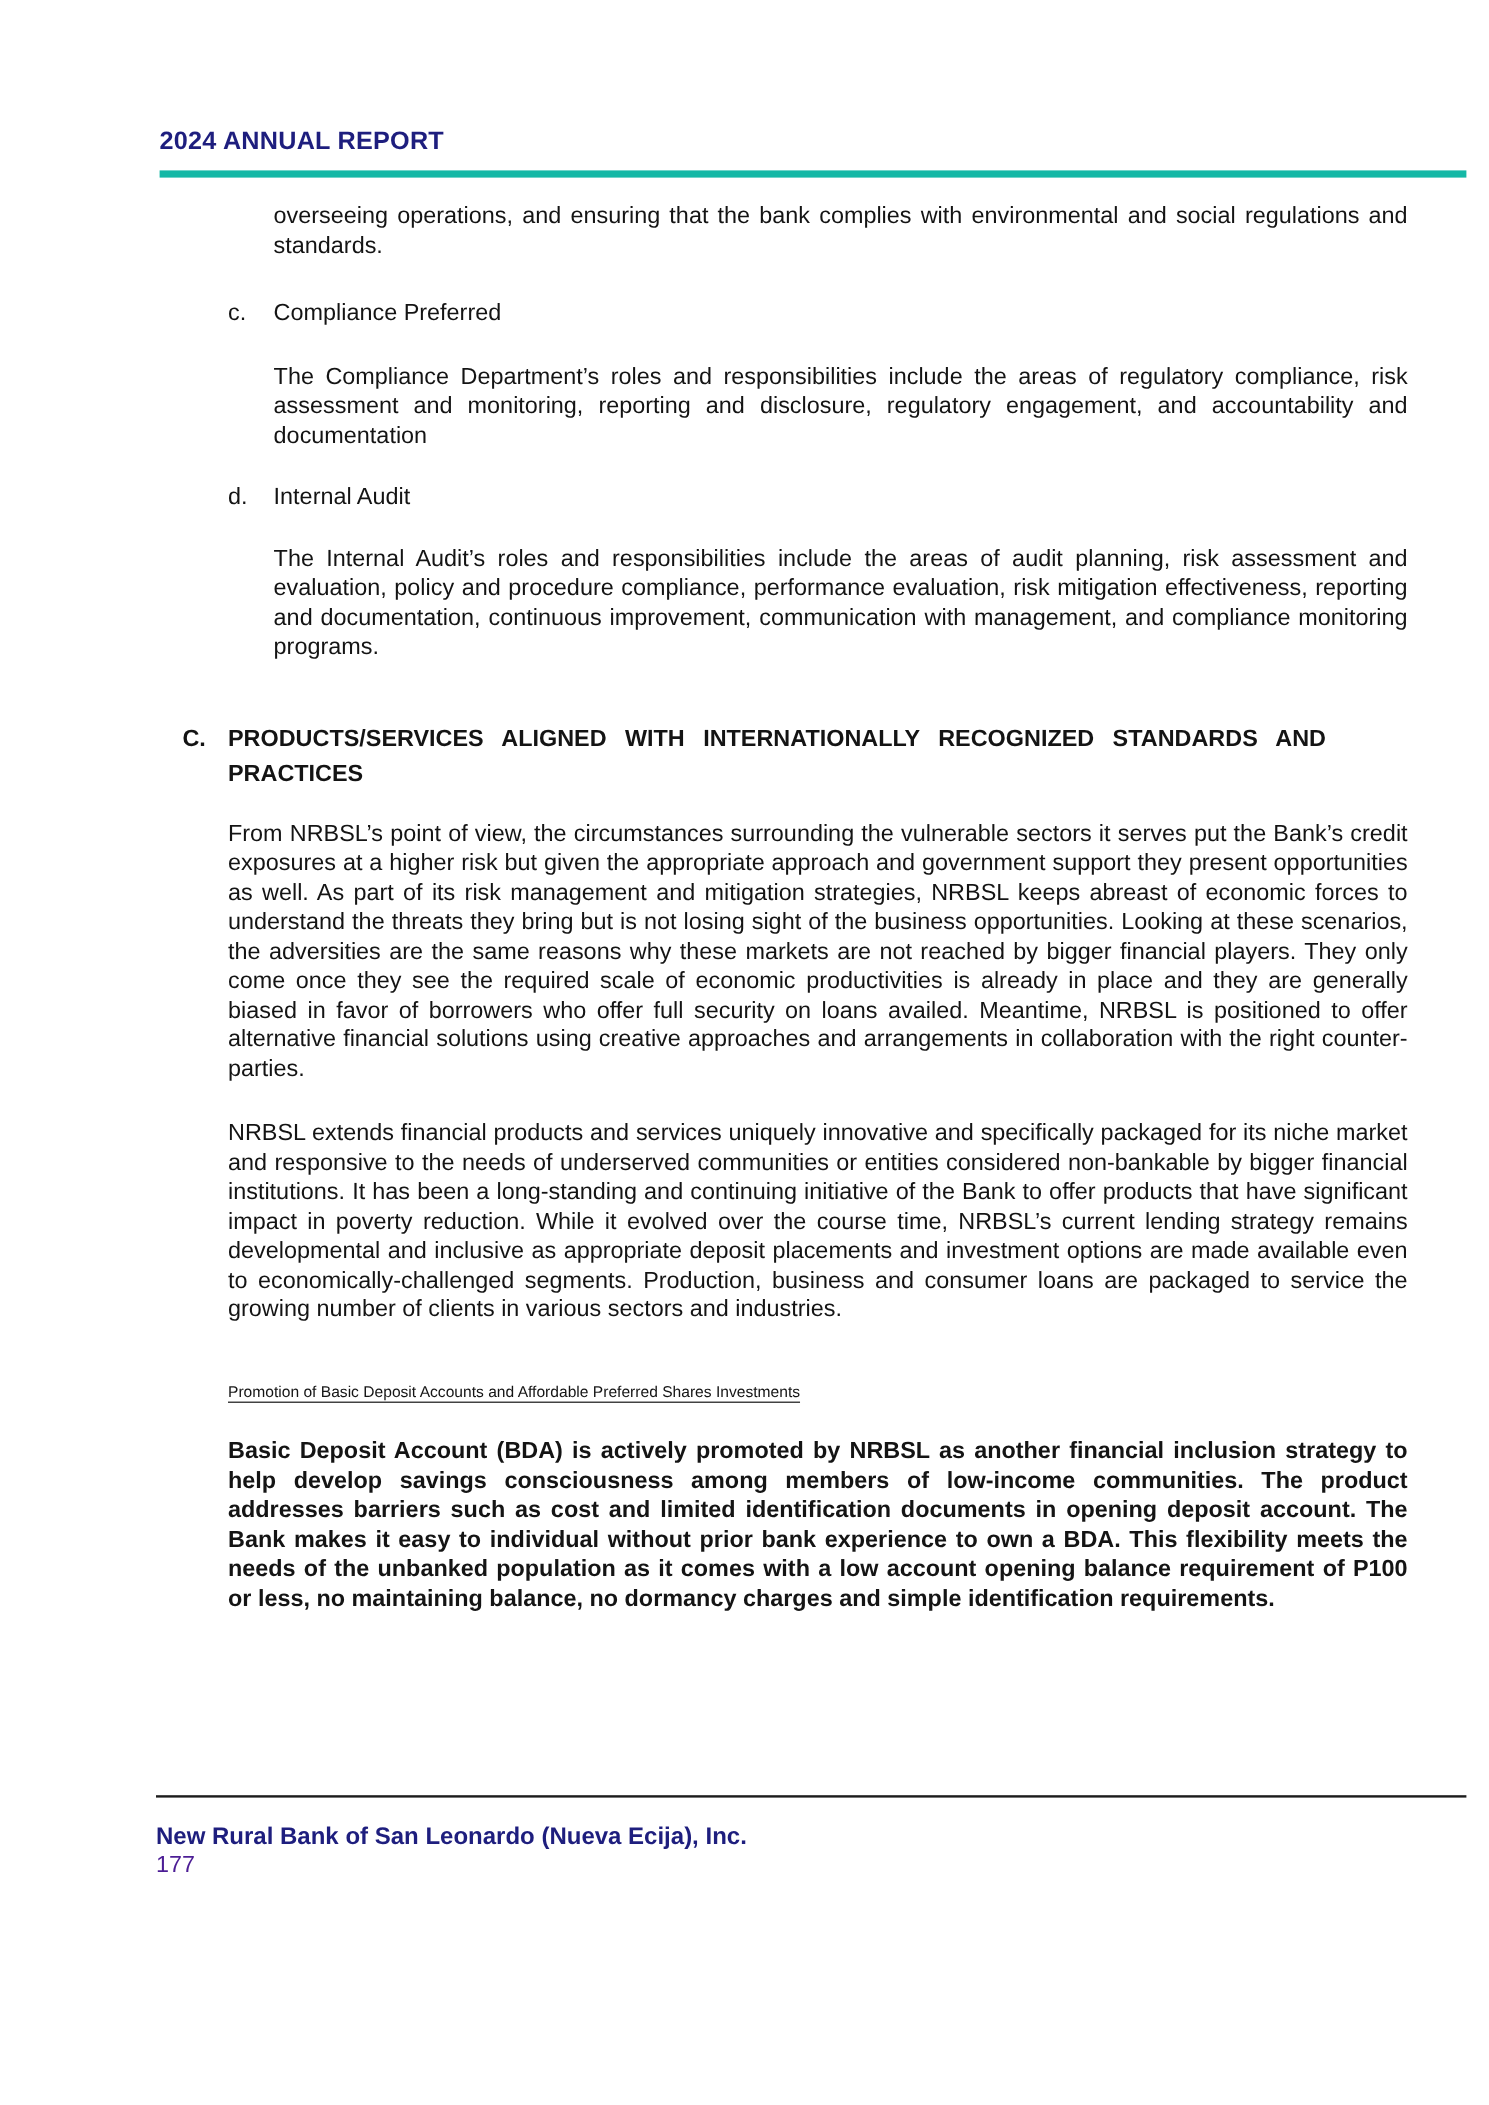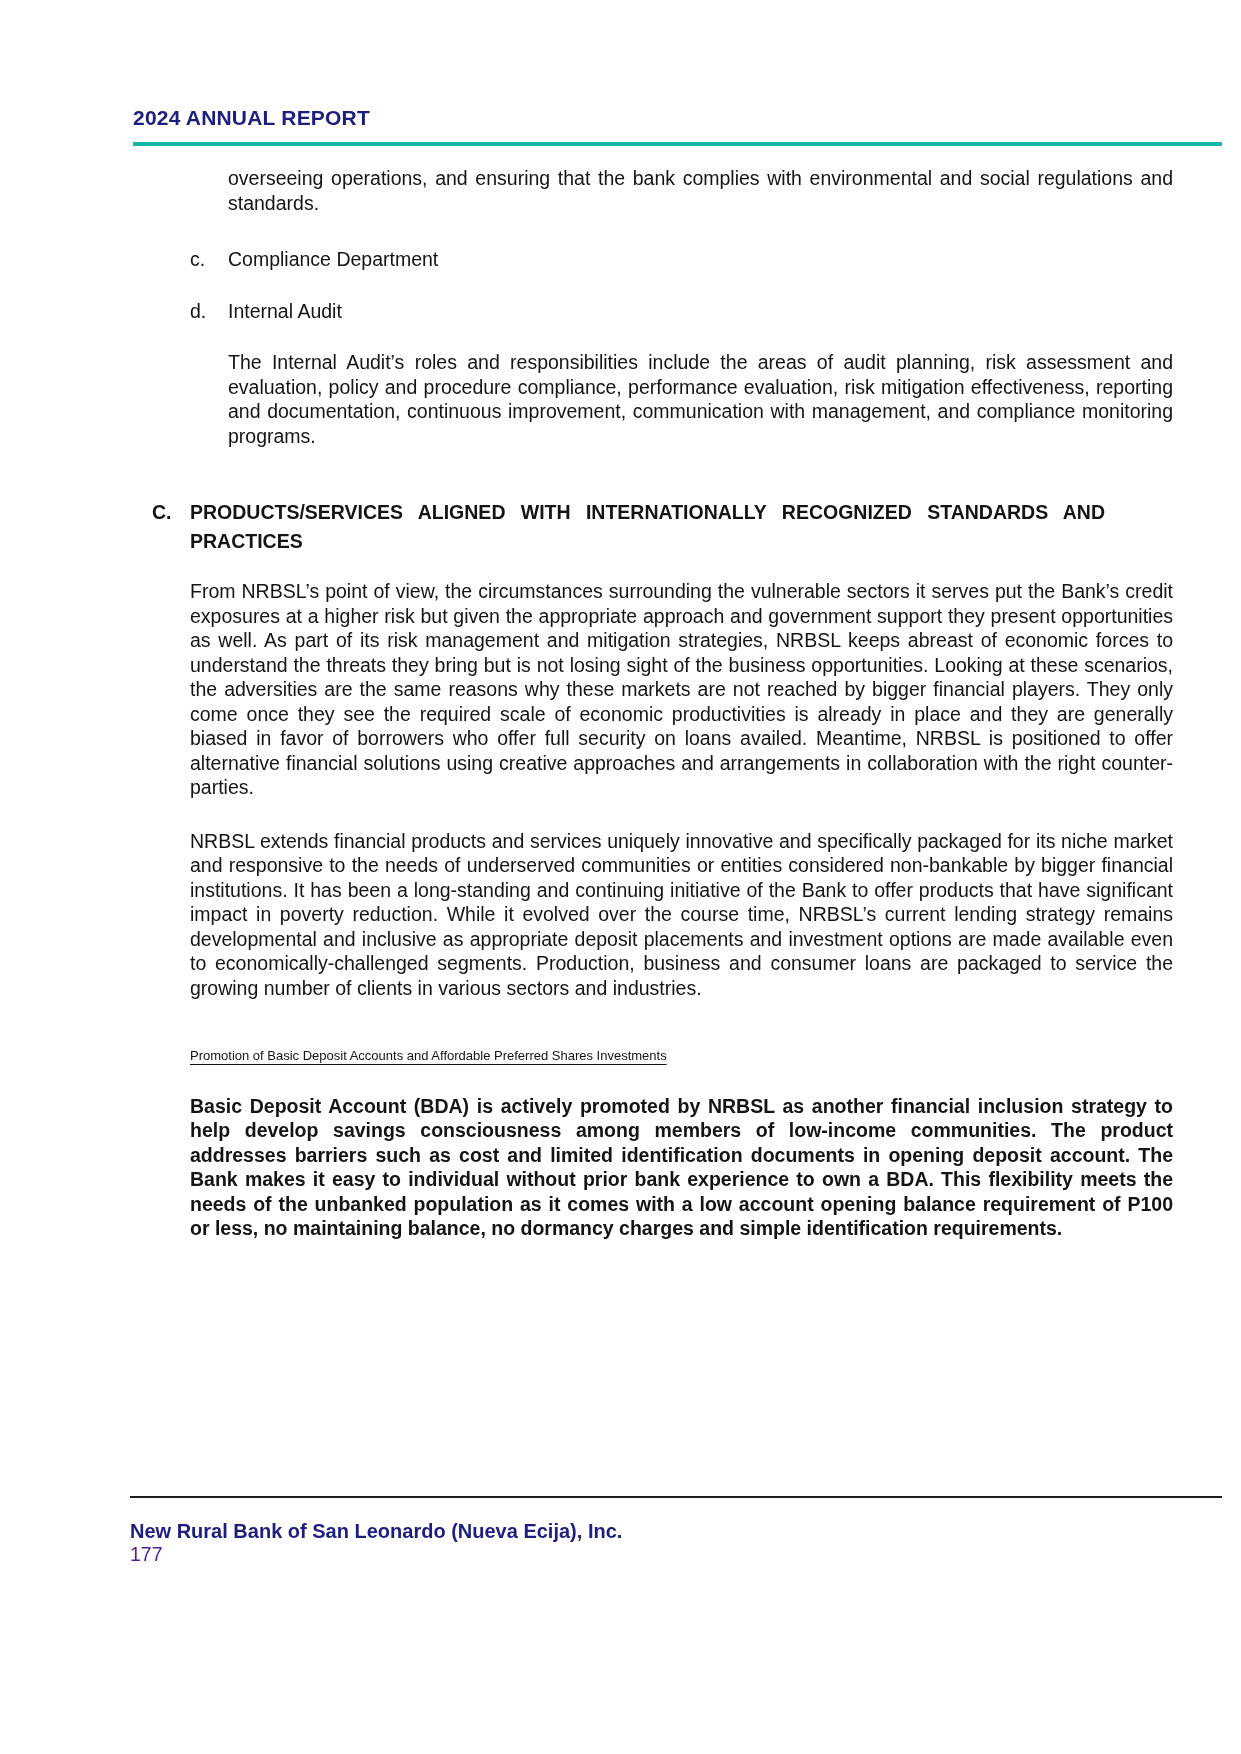--- a/index.html
+++ b/index.html
@@ -7,21 +7,21 @@
     position: relative;
     width: 1241px;
     height: 1754px;
     background: #ffffff;
     font-family: "Liberation Sans", "DejaVu Sans", sans-serif;
     color: #141414;
     overflow: hidden;
   }
   .header {
     margin: 106px 19px 0 133px;
-    border-bottom: 4px solid #14b8a6;
+    border-bottom: 6px solid #14b8a6;
     padding-bottom: 12px;
   }
   .header-title {
     font-size: 21px;
     font-weight: bold;
     color: #1e1e7e;
     letter-spacing: 0.2px;
   }
   .para {
     font-size: 19.5px;
@@ -101,23 +101,24 @@
 <div class="page">
 
   <div class="header">
     <div class="header-title">2024 ANNUAL REPORT</div>
   </div>
 
   <div class="para sub mt-intro">overseeing operations, and ensuring that the bank complies with environmental and social regulations and standards.</div>
 
   <div class="list-item mt-item-c">
     <span class="marker">c.</span>
-    <span class="item-title">Compliance Department</span>
+    <span class="item-title">Compliance Preferred</span>
   </div>
 
+  <div class="para sub mt-para-c">The Compliance Department’s roles and responsibilities include the areas of regulatory compliance, risk assessment and monitoring, reporting and disclosure, regulatory engagement, and accountability and documentation</div>
 
   <div class="list-item mt-item-d">
     <span class="marker">d.</span>
     <span class="item-title">Internal Audit</span>
   </div>
 
   <div class="para sub mt-para-d">The Internal Audit’s roles and responsibilities include the areas of audit planning, risk assessment and evaluation, policy and procedure compliance, performance evaluation, risk mitigation effectiveness, reporting and documentation, continuous improvement, communication with management, and compliance monitoring programs.</div>
 
   <div class="section-heading mt-section">
     <span class="marker">C.</span>

